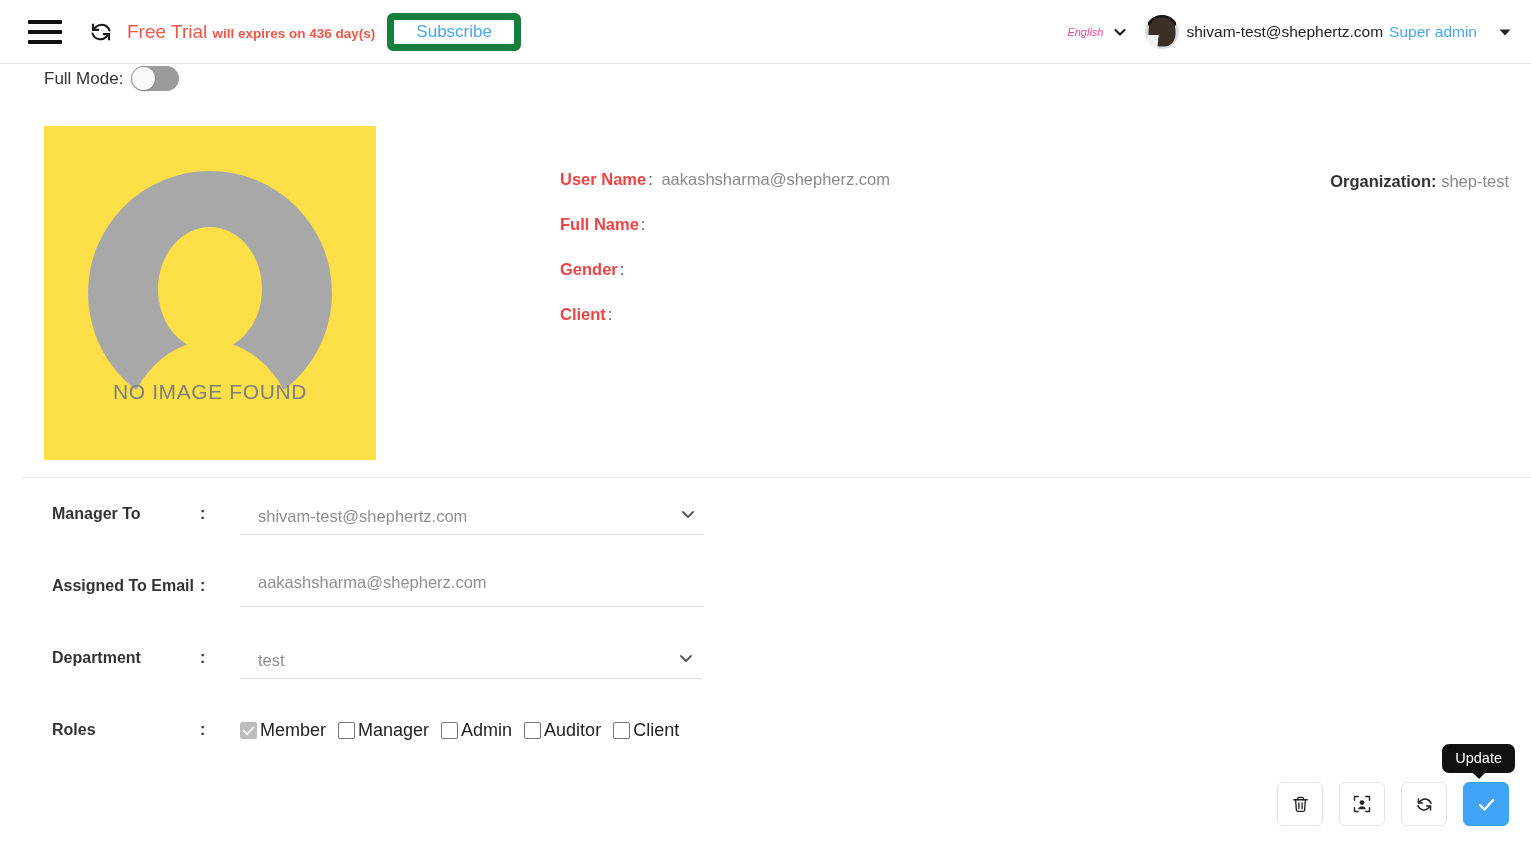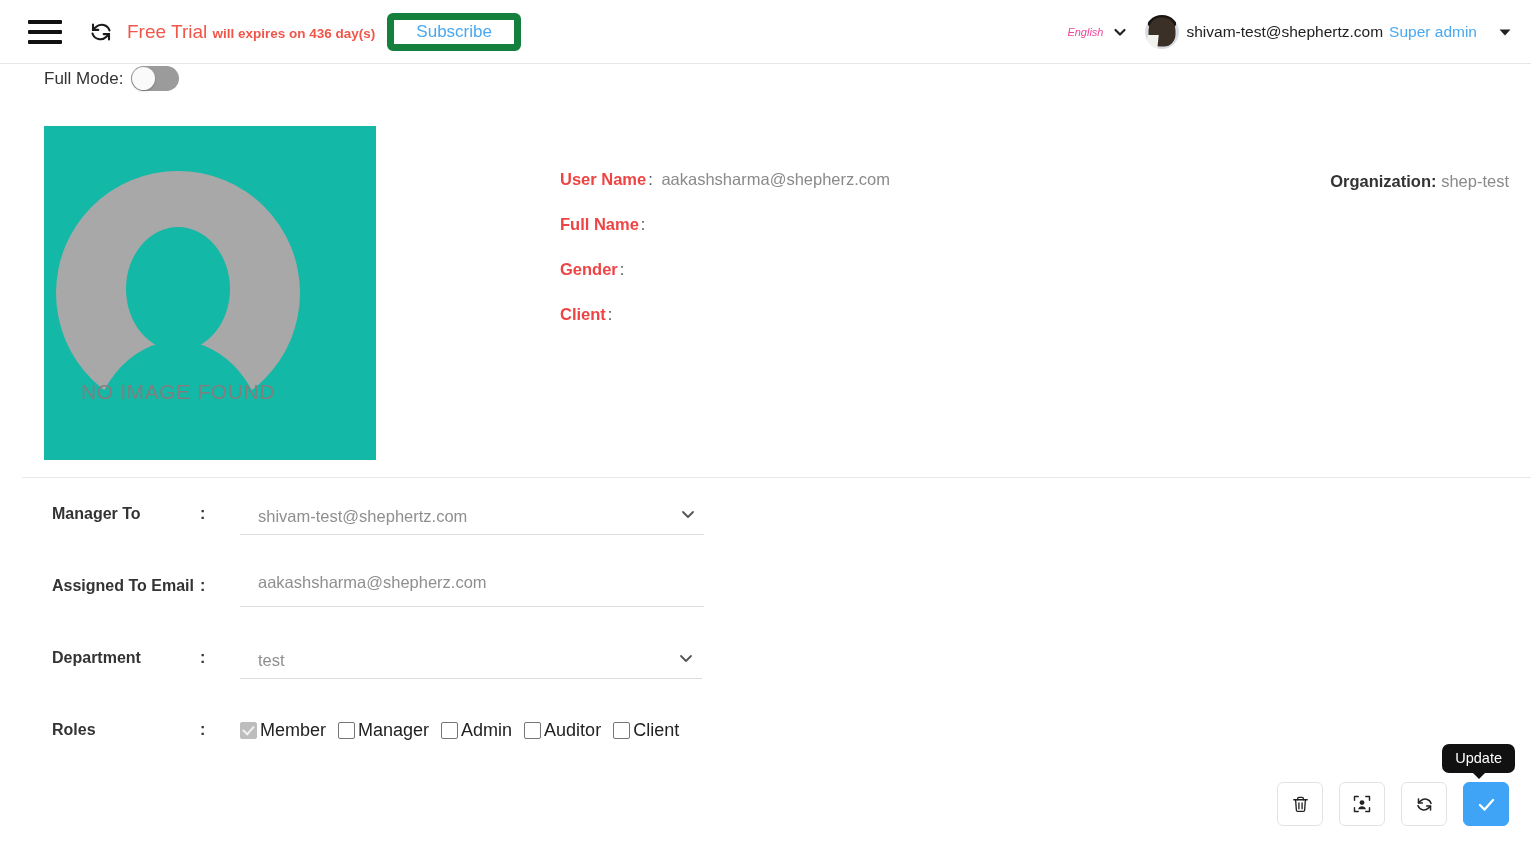--- a/index.html
+++ b/index.html
@@ -109,22 +109,22 @@
     position: absolute; left: 1px; top: 1px;
     width: 23px; height: 23px; border-radius: 50%;
     background: #fafafa;
     box-shadow: 0 1px 2px rgba(0,0,0,.25);
   }
 
   
   .photo-box {
     position: absolute; left: 44px; top: 126px;
     width: 332px; height: 334px;
-    background: #14b8a6;
-    display: flex; align-items: center; justify-content: flex-start;
+    background: #fde047;
+    display: flex; align-items: center; justify-content: center;
   }
   .photo-box svg { display: block; }
 
   .info-col {
     position: absolute; left: 560px; top: 170px;
     width: 700px;
   }
   .info-row { margin-bottom: 26px; font-size: 16.5px; white-space: nowrap; }
   .info-label { font-weight: bold; color: #ef4444; }
   .info-colon { color: #555; margin: 0 4px 0 2px; }

